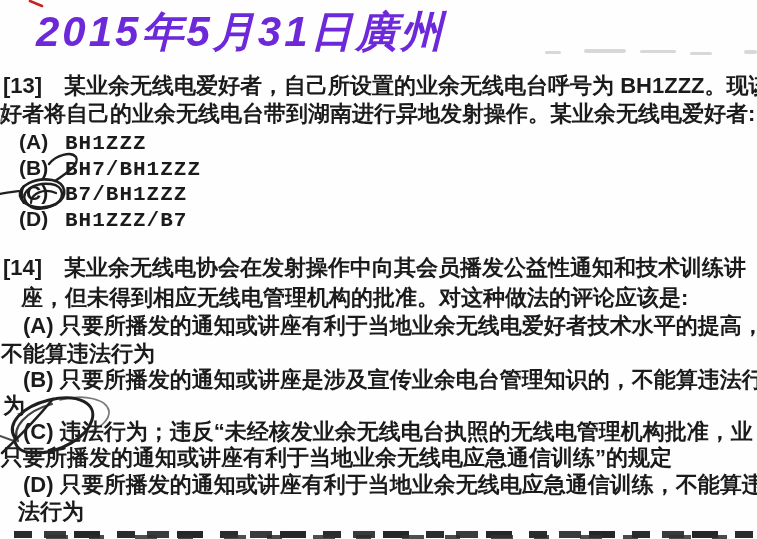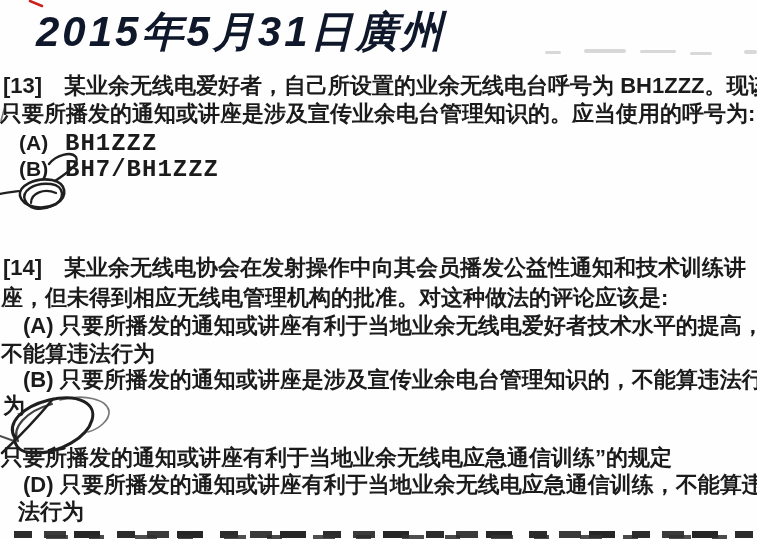--- a/index.html
+++ b/index.html
@@ -9,42 +9,42 @@
     background:#fefefe;
     overflow:hidden;
     font-family:"Liberation Sans","DejaVu Sans",sans-serif;
     color:#1b1b1b;
   }
   .title{
     position:absolute;left:36px;top:4px;
     font-family:"Liberation Sans","DejaVu Sans",sans-serif;
     font-style:italic;font-weight:700;
     font-size:42px;letter-spacing:3px;
-    color:#0f172a;white-space:nowrap;
+    color:#6d28d9;white-space:nowrap;
   }
   .line{
     position:absolute;left:3px;
     font-size:22px;line-height:24px;font-weight:600;
     white-space:nowrap;letter-spacing:0px;
   }
   .q13-l1{top:74px;}
   .q13-l2{top:102px;left:0px;}
   .opt{
     position:absolute;left:19px;
     font-size:21px;font-weight:600;white-space:nowrap;
   }
   .opt-a{top:130px;} .opt-b{top:156px;} .opt-c{top:181px;} .opt-d{top:207px;}
   .opt-label{display:inline-block;min-width:30px;}
   .opt-value{
     margin-left:16px;
     font-family:"Liberation Mono","DejaVu Sans Mono",monospace;
-    font-weight:700;font-size:24px;letter-spacing:1px;
+    font-weight:700;font-size:21px;letter-spacing:1px;
   }
   .q14-l1{top:256px;}
-  .q14-l2{top:286px;left:1px;}
+  .q14-l2{top:286px;left:1px;padding-left:20px;}
   .q14-l3{top:314px;left:1px;}
   .q14-l4{top:342px;left:1px;}
   .q14-l5{top:368px;left:1px;}
   .q14-l6{top:394px;left:3px;}
   .q14-l7{top:420px;left:1px;}
   .q14-l8{top:446px;left:1px;}
   .q14-l9{top:473px;left:1px;}
   .q14-l10{top:500px;left:18px;}
   .pen-overlay{
     position:absolute;left:0;top:0;width:757px;height:539px;
@@ -74,35 +74,42 @@
   }
 </style>
 </head>
 <body>
 
 <div class="page">
 
   <div class="title">2015年5月31日廣州</div>
 
   <div class="line q13-l1">[13]　某业余无线电爱好者，自己所设置的业余无线电台呼号为 BH1ZZZ。现该爱</div>
-  <div class="line q13-l2">只要所播发的通知或讲座是涉及宣传业余电台管理知识的。应当使用的呼号为:</div>
+  <div class="line q13-l2">好者将自己的业余无线电台带到湖南进行异地发射操作。某业余无线电爱好者:</div>
 
   <div class="opt opt-a">
     <span class="opt-label">(A)</span><span class="opt-value">BH1ZZZ</span>
   </div>
   <div class="opt opt-b">
     <span class="opt-label">(B)</span><span class="opt-value">BH7/BH1ZZZ</span>
+  </div>
+  <div class="opt opt-c">
+    <span class="opt-label">(C)</span><span class="opt-value">B7/BH1ZZZ</span>
+  </div>
+  <div class="opt opt-d">
+    <span class="opt-label">(D)</span><span class="opt-value">BH1ZZZ/B7</span>
   </div>
 
   <div class="line q14-l1">[14]　某业余无线电协会在发射操作中向其会员播发公益性通知和技术训练讲</div>
   <div class="line q14-l2">座，但未得到相应无线电管理机构的批准。对这种做法的评论应该是:</div>
   <div class="line q14-l3">　(A) 只要所播发的通知或讲座有利于当地业余无线电爱好者技术水平的提高，</div>
   <div class="line q14-l4">不能算违法行为</div>
   <div class="line q14-l5">　(B) 只要所播发的通知或讲座是涉及宣传业余电台管理知识的，不能算违法行</div>
   <div class="line q14-l6">为</div>
+  <div class="line q14-l7">　(C) 违法行为；违反“未经核发业余无线电台执照的无线电管理机构批准，业</div>
   <div class="line q14-l8">只要所播发的通知或讲座有利于当地业余无线电应急通信训练”的规定</div>
   <div class="line q14-l9">　(D) 只要所播发的通知或讲座有利于当地业余无线电应急通信训练，不能算违</div>
   <div class="line q14-l10">法行为</div>
 
   <svg class="pen-overlay" viewBox="0 0 757 539" xmlns="http://www.w3.org/2000/svg">
 
     <path d="M 30 1 L 42 6" stroke="#c9241f" stroke-width="2.6" fill="none" stroke-linecap="round"></path>
 
     <path d="M 1 121 L 5 106" stroke="#3a3a3a" stroke-width="1.6" fill="none" opacity="0.7" stroke-linecap="round"></path>
 

